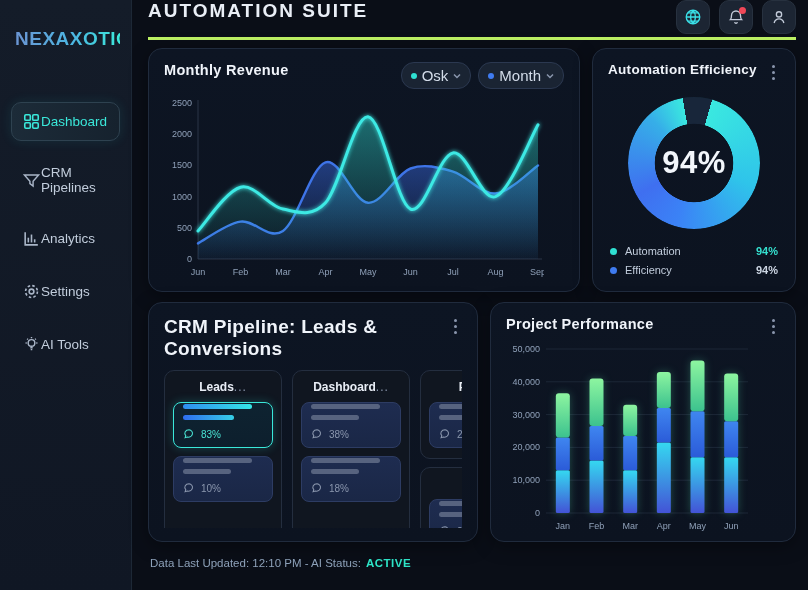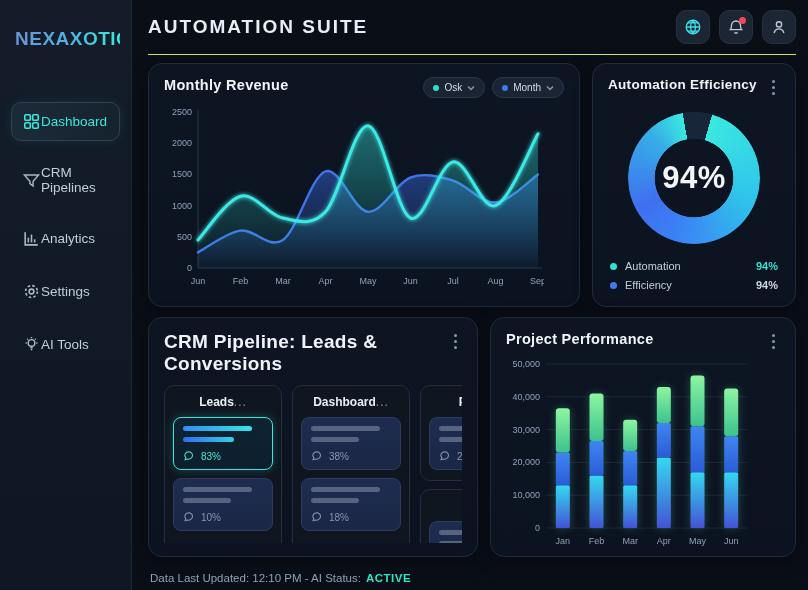--- a/index.html
+++ b/index.html
@@ -37,21 +37,21 @@
   .nav-item.active {
     background:linear-gradient(90deg,#1c2b38 0%,#16222e 100%);
     border:1px solid #2e4250;
     color:#3ae8da;
     box-shadow:0 0 12px rgba(40,200,200,0.12);
   }
   .nav-item.active svg { stroke:#3ae8da; }
 
   
   .main { flex:1; display:flex; flex-direction:column; padding:0 12px 0 16px; }
-  .topbar { height:55px; display:flex; align-items:center; justify-content:space-between; border-bottom:1px solid #bef264; }
+  .topbar { height:40px; display:flex; align-items:flex-start; justify-content:space-between; border-bottom:3px solid #bef264; }
   .page-title { font-size:19px; font-weight:700; letter-spacing:2px; color:#e9eef6; }
   .topbar-icons { display:flex; gap:9px; }
   .icon-btn {
     width:34px; height:34px; border-radius:10px;
     background:#1c2533; border:1px solid #27313f;
     display:flex; align-items:center; justify-content:center;
     cursor:pointer; position:relative;
   }
   .icon-btn svg { width:18px; height:18px; }
   .badge-dot { position:absolute; top:6px; right:6px; width:7px; height:7px; border-radius:50%; background:#ef4757; }
@@ -73,21 +73,21 @@
   .kebab i { width:3px; height:3px; border-radius:50%; background:#8a96ad; display:block; }
 
   
   .revenue-card { flex:1; height:244px; }
   .efficiency-card { width:204px; height:244px; flex-shrink:0; }
   .pills { display:flex; gap:7px; }
   .pill {
     display:flex; align-items:center; gap:5px;
     background:#1a2433; border:1px solid #2b3850;
     border-radius:13px; padding:4px 9px;
-    font-size:10px; color:#d3dce9; cursor:pointer;
+    font-size:15px; color:#d3dce9; cursor:pointer;
   }
   .pill .dot { width:6px; height:6px; border-radius:50%; }
   .dot-cyan { background:#2fe0d2; }
   .dot-blue { background:#3f7bf0; }
   .pill svg { width:8px; height:6px; stroke:#8a96ad; }
   .tick { fill:#8fa0b8; font-size:9px; font-family:"Liberation Sans",sans-serif; }
 
   
   .donut-wrap { display:flex; justify-content:center; margin-top:14px; }
   .donut { width:132px; height:132px; position:relative; }
@@ -121,21 +121,21 @@
     background:#101620; border:1px solid #242e3f;
     border-radius:10px; padding:8px 8px;
   }
   .kcol-full { height:181px; }
   .kcol-head { display:flex; align-items:center; justify-content:center; margin:1px 2px 2px; }
   .kcol-title { font-size:12px; font-weight:700; color:#e8edf5; }
   .kcol-menu { color:#8a96ad; font-size:12px; letter-spacing:1px; cursor:pointer; line-height:6px; }
   .kcard {
     background:linear-gradient(180deg,#1e2c50 0%,#1a2746 100%);
     border:1px solid #2d3c63;
-    border-radius:8px; padding:8px 9px 7px;
+    border-radius:8px; padding:1px 9px 7px;
     margin-top:8px; cursor:pointer;
   }
   .kcard .bar { height:5px; border-radius:3px; background:#57637f; margin-bottom:6px; }
   .kcard .bar.b1 { width:86%; }
   .kcard .bar.b2 { width:60%; }
   .kcard.hl {
     background:linear-gradient(180deg,#0e2331 0%,#0d1f2d 100%);
     border:1.5px solid #3ae8da;
     box-shadow:0 0 10px rgba(46,220,210,0.25);
   }

